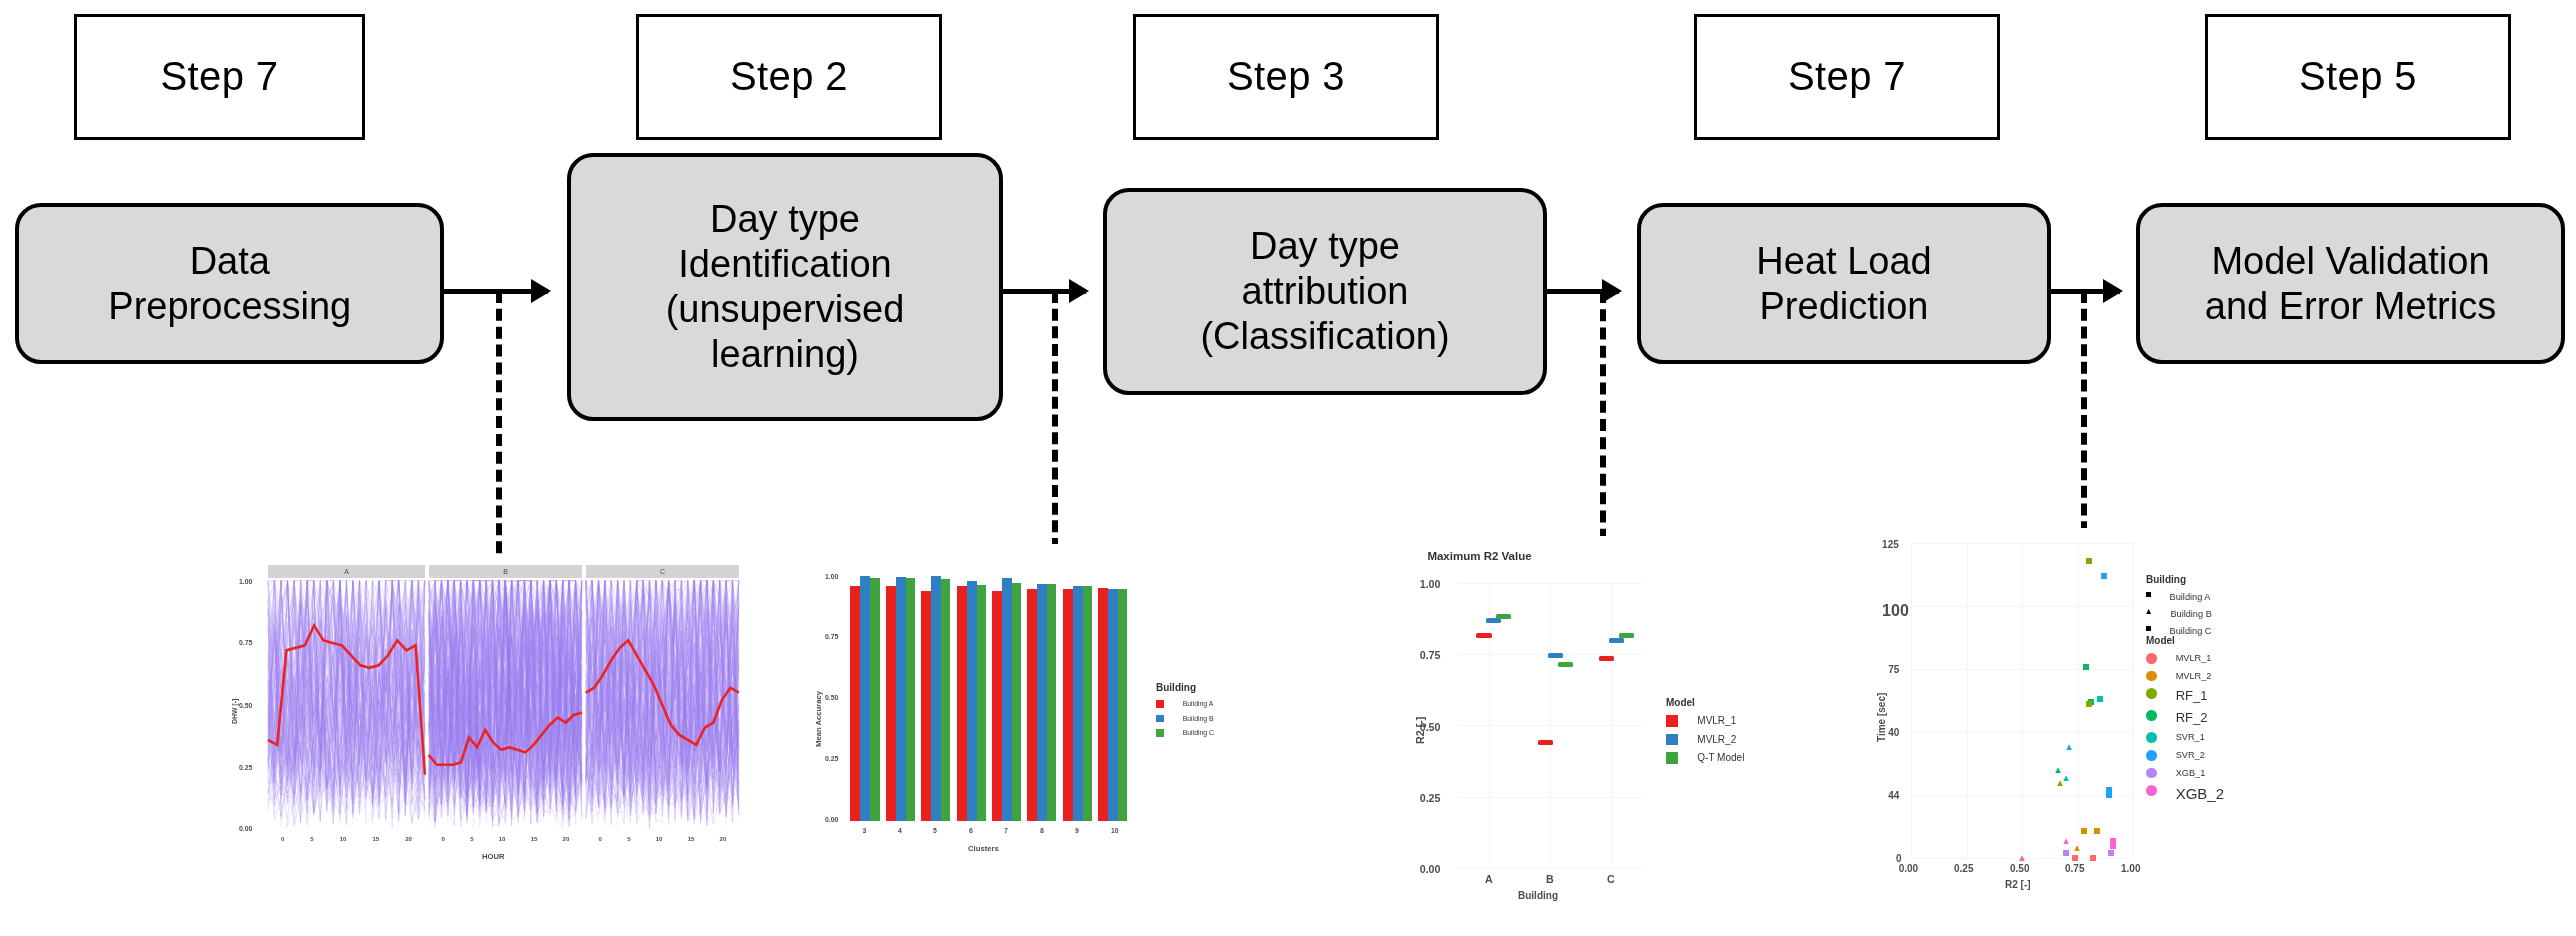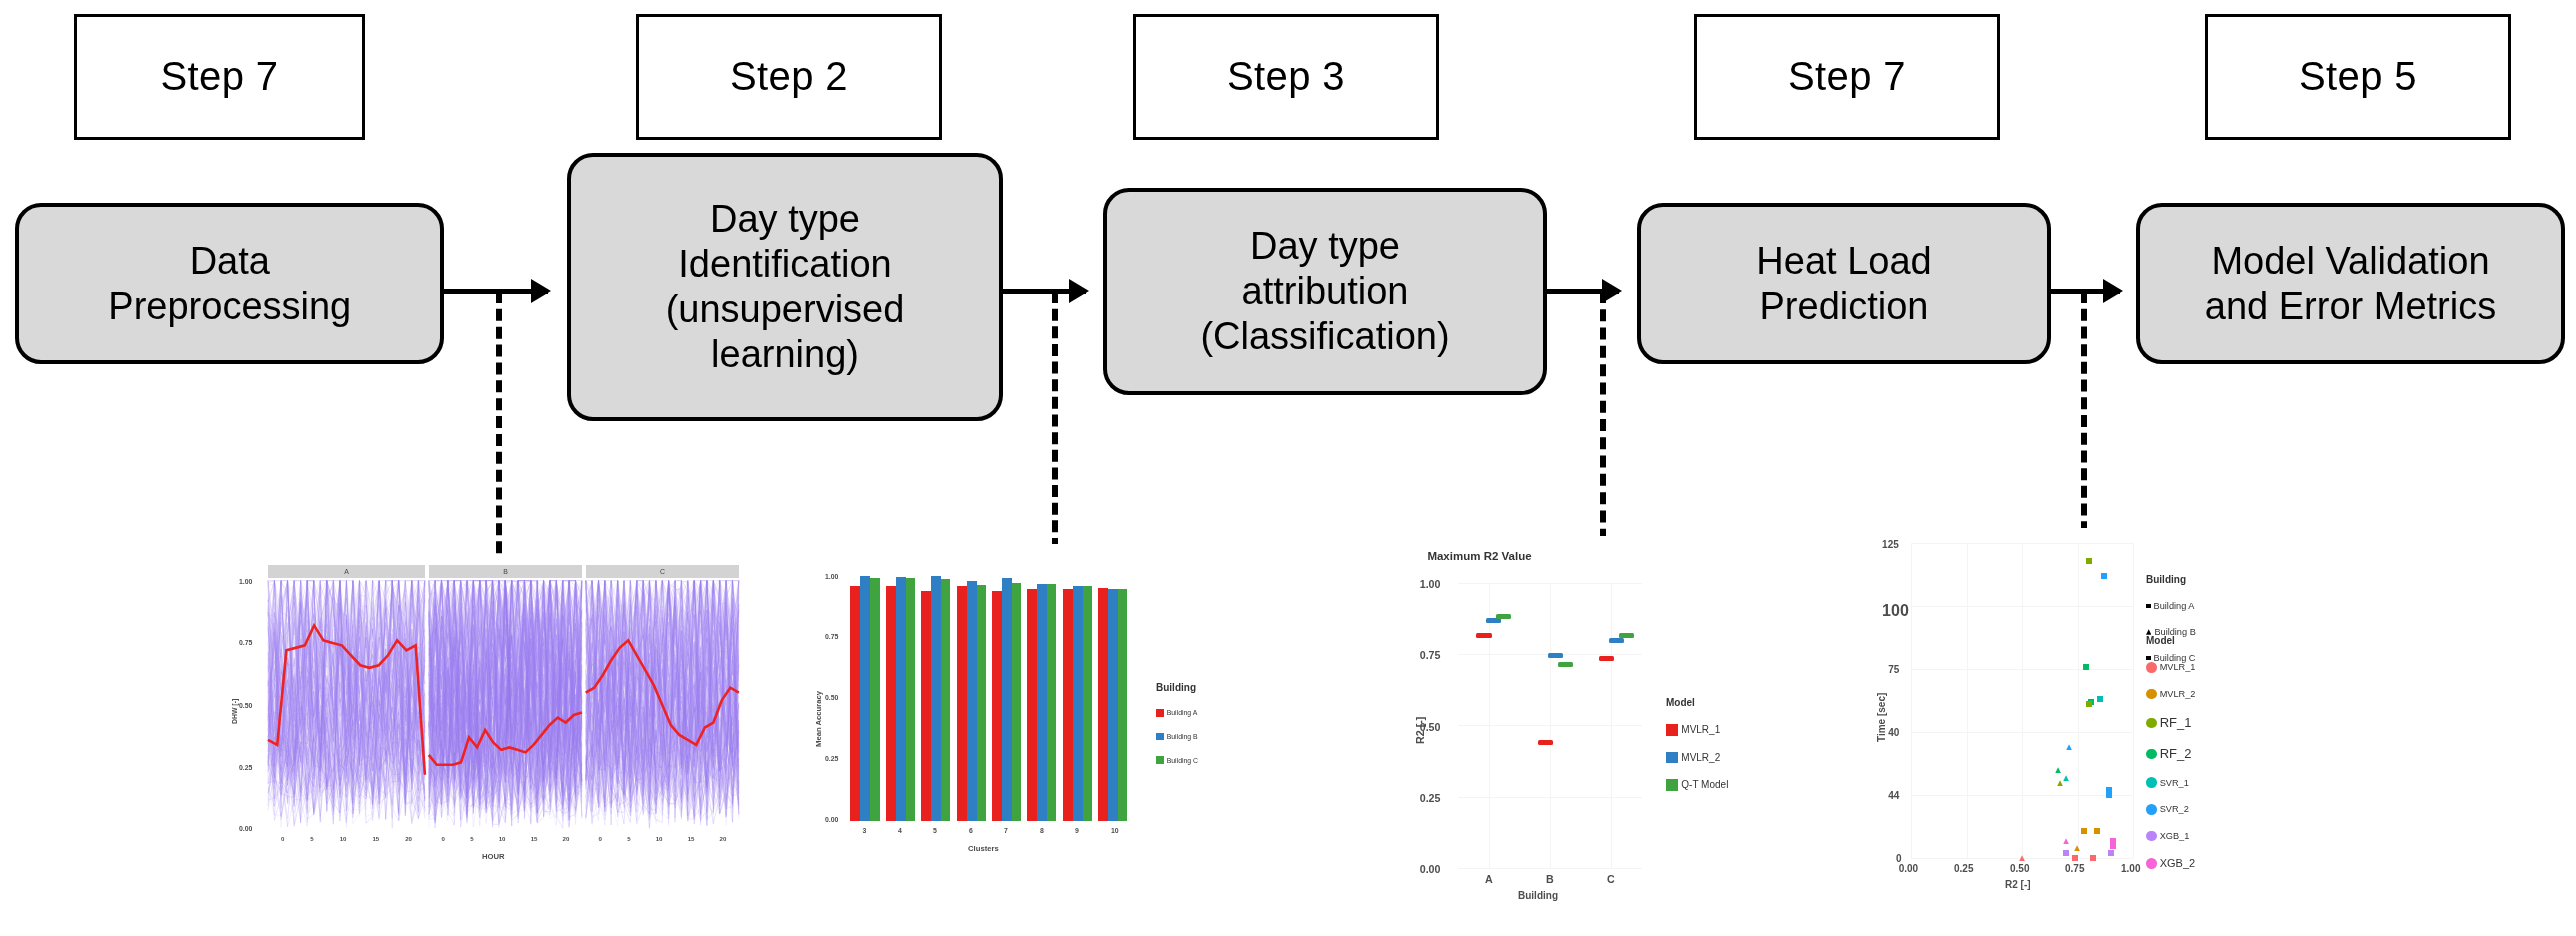--- a/index.html
+++ b/index.html
@@ -35,21 +35,21 @@
                font-size:6.9px;color:#444;display:flex;align-items:center;
                justify-content:center;}
   .panel{position:absolute;background:#fff;overflow:hidden;}
 
   
   .bargroup{position:absolute;bottom:0;display:flex;align-items:flex-end;gap:0;}
   .bar{width:8.4px;}
 
   
   .legend-title{font-weight:bold;font-size:10px;color:#333;}
-  .legend-row{display:flex;align-items:center;gap:3px;margin-top:16px;}
+  .legend-row{display:flex;gap:19px;margin-top:7px;}
   .swatch{width:10px;height:10px;display:inline-block;}
   .legend-label{font-size:9.2px;color:#333;}
 
   .seg{position:absolute;height:5.4px;border-radius:1.5px;}
 </style>
 </head>
 <body>
 
 <div class="step-box" style="left:74px;top:13.8px;width:291px;height:126px;">
   <span>Step 7</span>
@@ -919,18 +919,18 @@
         <div class="legend-row">
           <span class="swatch" style="background:#21a0fc;width:10.7px;height:10.7px;border-radius:50%"></span>
           <span class="legend-label" style="font-size:9.2px">SVR_2</span>
         </div>
         <div class="legend-row">
           <span class="swatch" style="background:#b884f7;width:10.7px;height:10.7px;border-radius:50%"></span>
           <span class="legend-label" style="font-size:9.2px">XGB_1</span>
         </div>
         <div class="legend-row">
           <span class="swatch" style="background:#f863d8;width:10.7px;height:10.7px;border-radius:50%"></span>
-          <span class="legend-label" style="font-size:11px">XGB_2</span>
+          <span class="legend-label" style="font-size:15px">XGB_2</span>
         </div>
       </div>
   </div>
 </div>
 
 
 </body></html>

